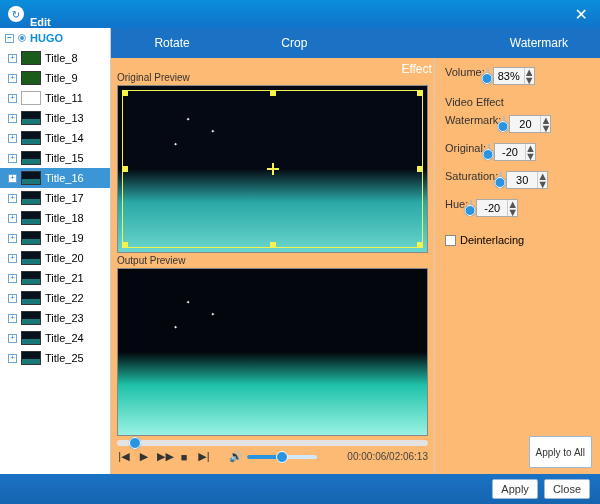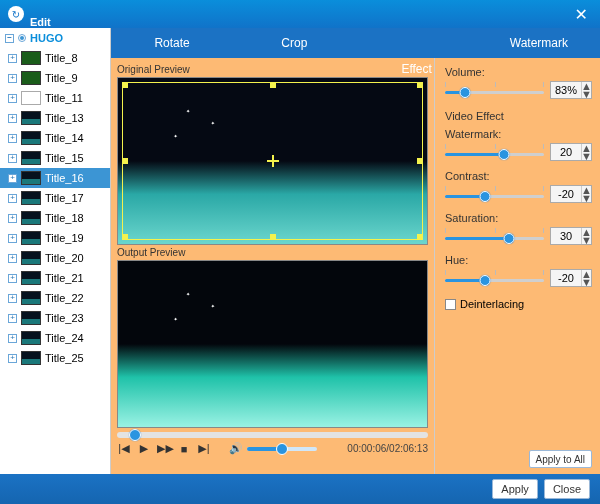--- a/index.html
+++ b/index.html
@@ -31,21 +31,21 @@
 
 .main { flex: 1; display: flex; flex-direction: column; background: #fdba74; min-width: 0; }
 
 
 .tabs { height: 30px; background: linear-gradient(#1b72c4,#1b72c4); display: flex; }
 .tab { flex: 1; color: #fff; display: flex; align-items: center; justify-content: center; cursor: pointer; font-size: 12px; }
 .tab.active { background: #2a94e0; margin-top: 41px; }
 
 
 .content { flex:1; display:flex; min-height:0; }
-.preview-col { flex:1; display:flex; flex-direction:column; padding: 4px 6px 0 6px; min-width:0; }
+.preview-col { flex:1; display:flex; flex-direction:column; padding: 12px 6px 0 6px; min-width:0; }
 .preview-label { font-size: 10px; color:#333; padding: 2px 0 2px 0; }
 .preview-box { position:relative; width:100%; background: linear-gradient(#050913 50%, #2aa8a6 70%, #6bd6cd 100%); border:1px solid #888; }
 .preview-box.out { background: linear-gradient(#03060c 50%, #1fc2a9 70%, #9af2e4 100%); }
 .preview-box .crop-rect { position:absolute; left:4px; right:4px; top:4px; bottom:4px; border:1px solid #f4f24d; }
 .preview-box .handle { position:absolute; width:6px; height:6px; background:#f4f24d; }
 .handle.tl{ left:4px; top:4px;} .handle.tr{ right:4px; top:4px;} .handle.bl{ left:4px; bottom:4px;} .handle.br{ right:4px; bottom:4px;}
 .handle.tc{ left:50%; top:4px; transform:translateX(-50%);} .handle.bc{ left:50%; bottom:4px; transform:translateX(-50%);}
 .handle.lc{ left:4px; top:50%; transform:translateY(-50%);} .handle.rc{ right:4px; top:50%; transform:translateY(-50%);}
 .preview-box .center-cross { position:absolute; left:50%; top:50%; width:12px; height:12px; transform:translate(-50%,-50%); }
 .center-cross::before, .center-cross::after { content:""; position:absolute; background:#f4f24d; }
@@ -64,43 +64,43 @@
 .ctrl-icon { width:14px; text-align:center; cursor:pointer; color:#333; font-size:11px; }
 .vol { display:flex; align-items:center; gap:4px; margin-left:12px; }
 .vol-track { width:70px; height:4px; background:#d1e7f8; position:relative; border-radius:2px; }
 .vol-track .fill { position:absolute; left:0; top:0; bottom:0; background:#2a94e0; border-radius:2px; }
 .vol-track .dot { position:absolute; top:-4px; width:12px; height:12px; border-radius:50%; background:#2a94e0; border:1px solid #fff; }
 .time { margin-left:auto; color:#444; font-size:10px; }
 
 
 .right-panel { width:166px; border-left:1px solid #ccc; padding:8px 8px 0 10px; display:flex; flex-direction:column; gap:2px; }
 .section-title { color:#333; margin: 2px 0 4px 0; }
-.field { display:flex; flex-direction:column; gap:2px; margin-bottom:6px; }
+.field { display:flex; flex-direction:row; gap:2px; margin-bottom:6px; }
 .field-label { color:#333; }
 .field-row { display:flex; align-items:center; gap:6px; }
 .slider { flex:1; height:20px; position:relative; }
 .slider .ticks { position:absolute; left:0; right:0; top:2px; height:5px; border-left:1px solid #bbb; border-right:1px solid #bbb; }
 .slider .ticks::before { content:""; position:absolute; left:50%; top:0; bottom:0; width:1px; background:#bbb; }
 .slider .track { position:absolute; left:0; right:0; top:11px; height:3px; background:#cfcfcf; border-radius:2px; }
 .slider .fill  { position:absolute; top:11px; height:3px; background:#2a94e0; border-radius:2px; }
 .slider .knob  { position:absolute; top:7px; width:11px; height:11px; border-radius:50%; background:#2a94e0; border:1px solid #fff; box-shadow:0 0 1px #1b72c4; transform:translateX(-50%); }
 .spin { width:42px; height:18px; border:1px solid #aaa; background:#f5f5f5; display:flex; align-items:center; }
 .spin span { flex:1; text-align:center; }
 .spin .arrows { width:10px; display:flex; flex-direction:column; font-size:6px; line-height:6px; color:#555; border-left:1px solid #ccc; }
 .spin .arrows .arrow { height:8px; display:flex; align-items:center; justify-content:center; cursor:pointer; }
-.chk-row { display:flex; align-items:center; gap:4px; margin-top:2px; }
+.chk-row { display:flex; align-items:center; gap:4px; margin-top:8px; }
 .chk { width:11px; height:11px; border:1px solid #888; background:#fff; }
 
 
 .right-actions { margin-top:auto; display:flex; gap:4px; padding-bottom:6px; justify-content:flex-end; }
 
 
 .bottom-bar { height:30px; background: linear-gradient(#1b72c4,#1565b0); display:flex; align-items:center; justify-content:flex-end; padding:0 10px; gap:6px; }
 .btn { height:20px; padding: 0 8px; background:#fff; border:1px solid #9ab8d8; border-radius:2px; cursor:pointer; display:flex; align-items:center; justify-content:center; color:#333; }
-.btn.small { height:18px; font-size:10px; padding:0 6px; }
+.btn.small { height:32px; font-size:10px; padding:0 6px; }
 
 
 .sidebar::-webkit-scrollbar{ width:0; }
 </style>
 </head>
 <body>
 
 <div class="window">
 
   <div class="titlebar">
@@ -297,21 +297,21 @@
                 <span>20</span>
                 <div class="arrows">
                     <div class="arrow">▲</div>
                     <div class="arrow">▼</div>
                   </div>
               </div>
             </div>
           </div>
 
           <div class="field">
-            <div class="field-label">Contrast:</div>
+            <div class="field-label">Original:</div>
             <div class="field-row">
               <div class="slider">
                 <div class="ticks"></div>
                   <div class="track"></div>
                 <div class="fill" id="f-con" style="left: 0px; width: 40%;"></div>
                   <div class="knob" id="k-con" style="left: 40%;"></div>
               </div>
               <div class="spin">
                 <span>-20</span>
                 <div class="arrows">

